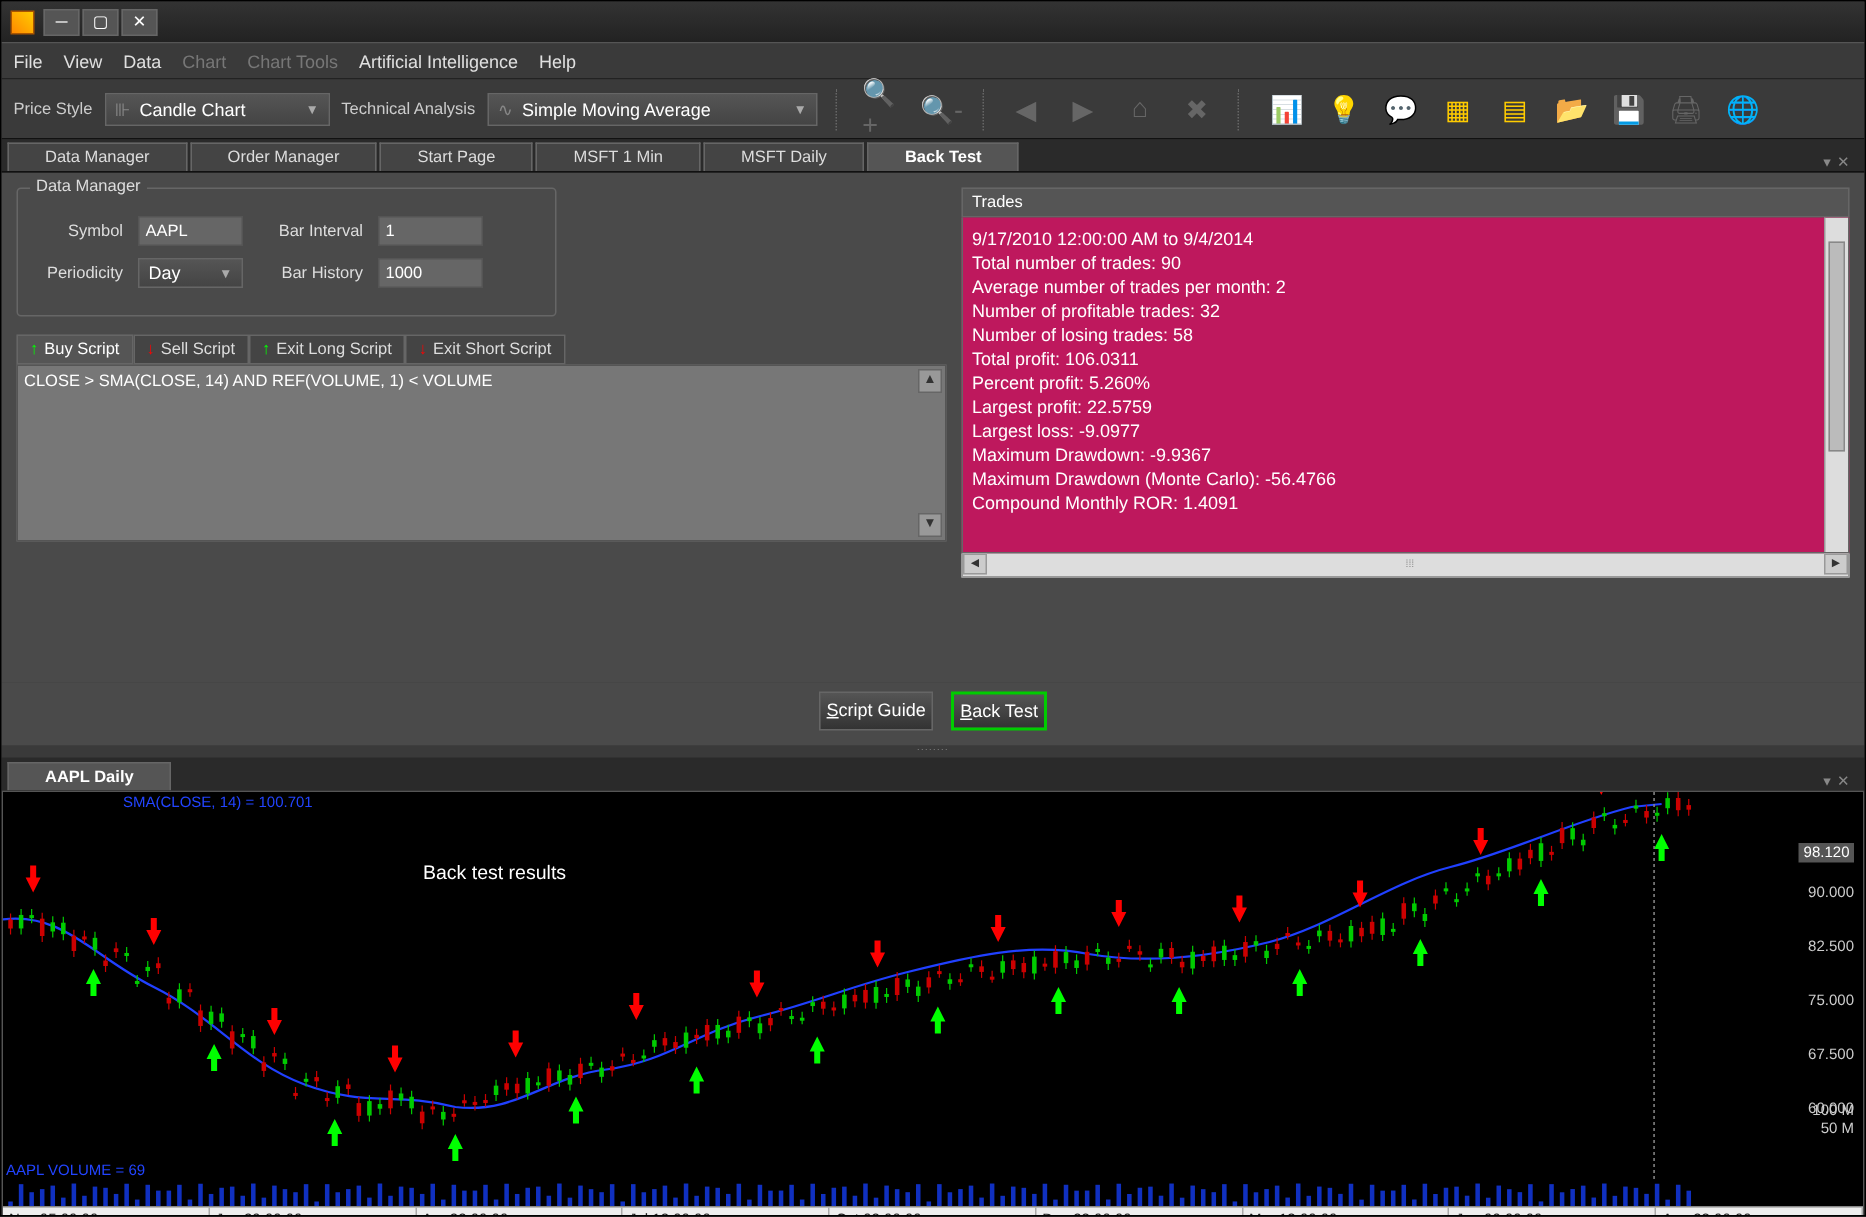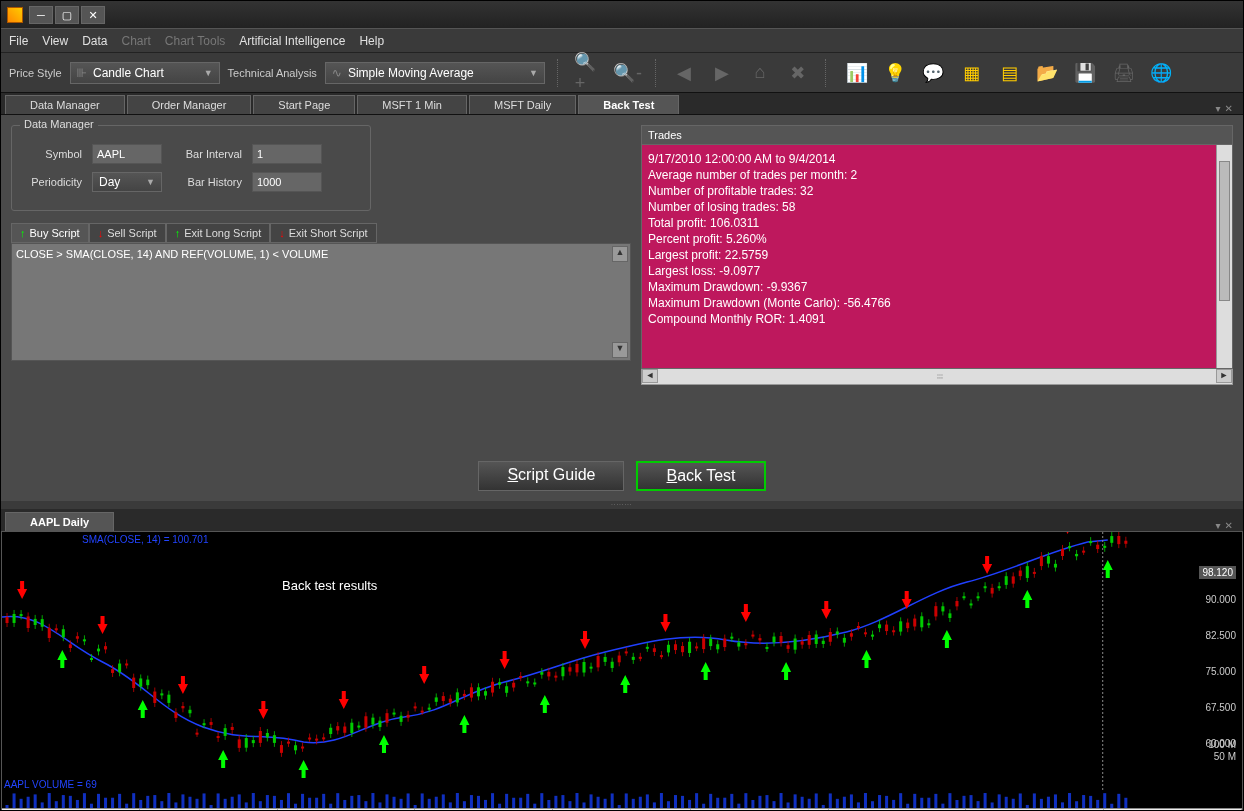--- a/index.html
+++ b/index.html
@@ -40,21 +40,21 @@
 .script-area .abtn { position: absolute; right: 2px; width: 16px; height: 16px; background: #999; border: 1px solid #666; text-align: center; font-size: 9px; color: #333; cursor: pointer; }
 .panel-right { flex: 1; display: flex; flex-direction: column; }
 .trades-title { background: #555; border: 1px solid #666; padding: 3px 6px; color: #fff; font-size: 11px; }
 .trades-body { background: #be185d; border: 1px solid #666; border-top: none; padding: 6px; color: #fff; font-size: 12px; line-height: 16px; height: 224px; overflow: hidden; position: relative; }
 .scrollbar-v { position: absolute; right: 0; top: 0; bottom: 0; width: 16px; background: #ddd; border-left: 1px solid #999; }
 .scrollbar-v .thumb { background: #bbb; border: 1px solid #888; margin: 16px 2px; height: 140px; }
 .scrollbar-h-wrap { background: #ddd; border: 1px solid #999; border-top: none; height: 16px; position: relative; }
 .scrollbar-h-wrap .sbtn { width: 16px; height: 14px; background: #ccc; border: 1px solid #999; position: absolute; top: 0; text-align: center; font-size: 9px; color: #333; cursor: pointer; }
 .scrollbar-h-wrap .grip { position: absolute; left: 50%; top: 4px; color: #888; font-size: 7px; }
 .btn-row { display: flex; justify-content: center; gap: 12px; background: #4a4a4a; padding: 6px 0 10px 0; }
-.btn { background: linear-gradient(#555,#333); border: 1px solid #666; color: #fff; padding: 4px 28px; font-size: 16px; cursor: pointer; text-align: right; }
+.btn { background: linear-gradient(#555,#333); border: 1px solid #666; color: #fff; padding: 4px 4px; font-size: 12px; cursor: pointer; text-align: right; }
 .btn u { text-decoration: underline; }
 .btn.primary { border: 2px solid #0c0; }
 .splitter { height: 8px; background: #3a3a3a; text-align: center; color: #888; font-size: 6px; letter-spacing: 1px; cursor: row-resize; }
 .chart-tabs { background: #2a2a2a; height: 22px; display: flex; align-items: flex-end; padding: 0 4px; position: relative; }
 .chart-panel { background: #000; height: 300px; position: relative; border: 1px solid #555; }
 .chart-main { position: absolute; left: 0; top: 0; right: 84px; bottom: 38px; overflow: hidden; }
 .chart-yaxis { position: absolute; right: 0; top: 0; width: 84px; bottom: 38px; color: #ccc; font-size: 10px; }
 .chart-yaxis div { position: absolute; right: 6px; }
 .chart-xaxis { position: absolute; left: 0; right: 0; bottom: 0; height: 22px; background: #eee; display: flex; color: #222; font-size: 10px; border-top: 1px solid #888; }
 .chart-xaxis div { flex: 1; border-right: 1px solid #aaa; padding: 3px 4px; }
@@ -180,20 +180,21 @@
       <div class="abtn" style="top:2px">▲</div>
       <div class="abtn" style="bottom:2px">▼</div>
     </div>
   </div>
 
   <div class="panel-right">
     <div class="trades-title">Trades</div>
     <div class="trades-body">
       <div id="trades-lines">
           <div>9/17/2010 12:00:00 AM to 9/4/2014</div>
+          <div>Total number of trades: 90</div>
           <div>Average number of trades per month: 2</div>
           <div>Number of profitable trades: 32</div>
           <div>Number of losing trades: 58</div>
           <div>Total profit: 106.0311</div>
           <div>Percent profit: 5.260%</div>
           <div>Largest profit: 22.5759</div>
           <div>Largest loss: -9.0977</div>
           <div>Maximum Drawdown: -9.9367</div>
           <div>Maximum Drawdown (Monte Carlo): -56.4766</div>
           <div>Compound Monthly ROR: 1.4091</div>

